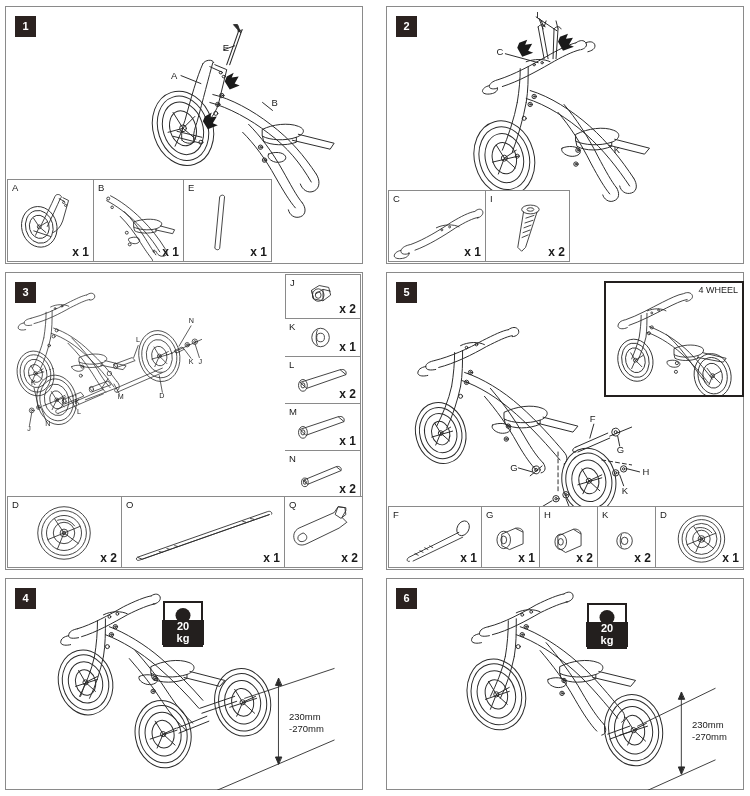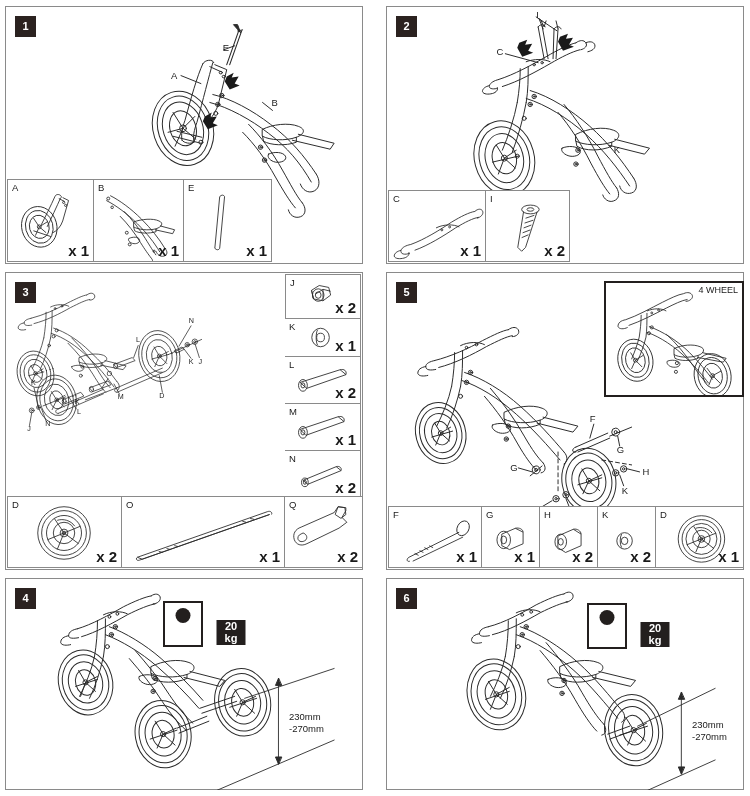--- a/index.html
+++ b/index.html
@@ -6,30 +6,30 @@
   body{width:750px;height:796px;font-family:"Liberation Sans",sans-serif;color:#1a1a1a;position:relative;overflow:hidden;}
   .sheet{position:absolute;inset:0;}
   .panel{position:absolute;border:1px solid #8a8a8a;background:#fff;box-sizing:border-box;}
   .stepbadge{position:absolute;background:#2b2220;color:#fff;font-weight:bold;font-size:11px;
     width:19px;height:19px;line-height:19px;text-align:center;border:1px solid #2b2220;}
   .art{position:absolute;inset:0;pointer-events:none;}
   .partsrow{position:absolute;display:flex;box-sizing:border-box;}
   .partcell{position:relative;border:1px solid #8a8a8a;box-sizing:border-box;background:#fff;}
   .partcell + .partcell{border-left:0;}
   .pid{position:absolute;left:4px;top:2px;font-size:9.5px;}
-  .pqty{position:absolute;right:4px;bottom:2px;font-size:15px;font-weight:bold;text-align:right;}
+  .pqty{position:absolute;right:4px;bottom:2px;font-size:12px;font-weight:bold;text-align:right;}
   .partsvg{position:absolute;inset:0;width:100%;height:100%;}
   .dim{position:absolute;font-size:9.5px;line-height:1.25;white-space:pre;}
   .inset{position:absolute;border:2px solid #231f1e;background:#fff;box-sizing:border-box;}
   .insetlbl{position:absolute;right:4px;top:2px;font-size:9px;}
   .wbadge{position:absolute;border:2px solid #231f1e;background:#fff;box-sizing:border-box;}
   .wbadge .dot{position:absolute;left:50%;top:5px;transform:translateX(-50%);width:15px;height:15px;
     border-radius:50%;background:#231f1e;}
-  .wbadge .box{position:absolute;left:50%;transform:translateX(-50%);top:17px;width:29px;height:25px;
-    background:#231f1e;color:#fff;font-weight:bold;font-size:11px;text-align:center;margin-left:48px;}
+  .wbadge .box{position:absolute;left:50%;transform:translateX(-50%);top:17px;width:42px;height:25px;
+    background:#231f1e;color:#fff;font-weight:bold;font-size:11px;text-align:center;}
   .wbadge .box span{display:block;line-height:12px;}
   .stem{position:absolute;left:50%;transform:translateX(-50%);top:15px;width:5px;height:4px;background:#231f1e;}
 </style>
 </head>
 <body>
 
 <div class="sheet">
 
   <div class="panel" style="left:5px;top:6px;width:358px;height:258px;">
     <div class="stepbadge" style="left:9px;top:9px;">1</div>

